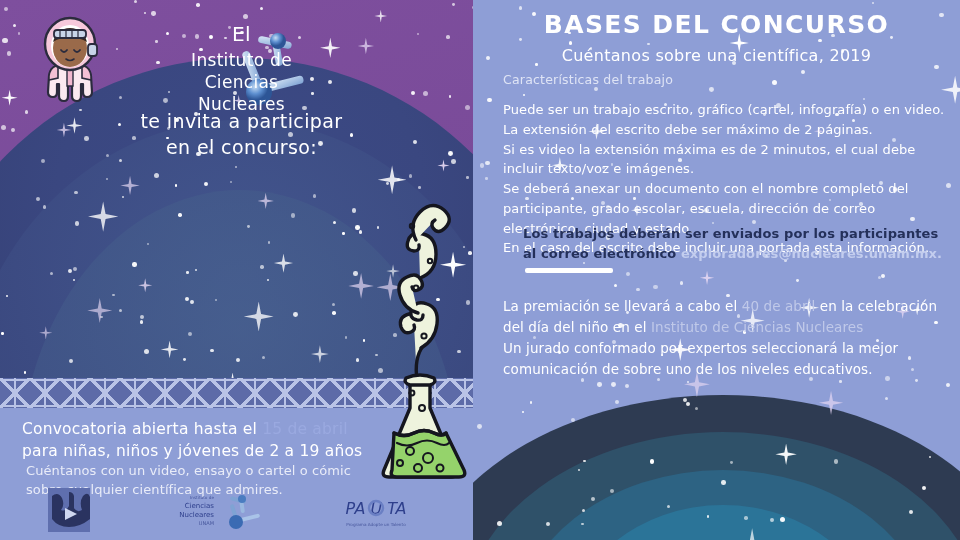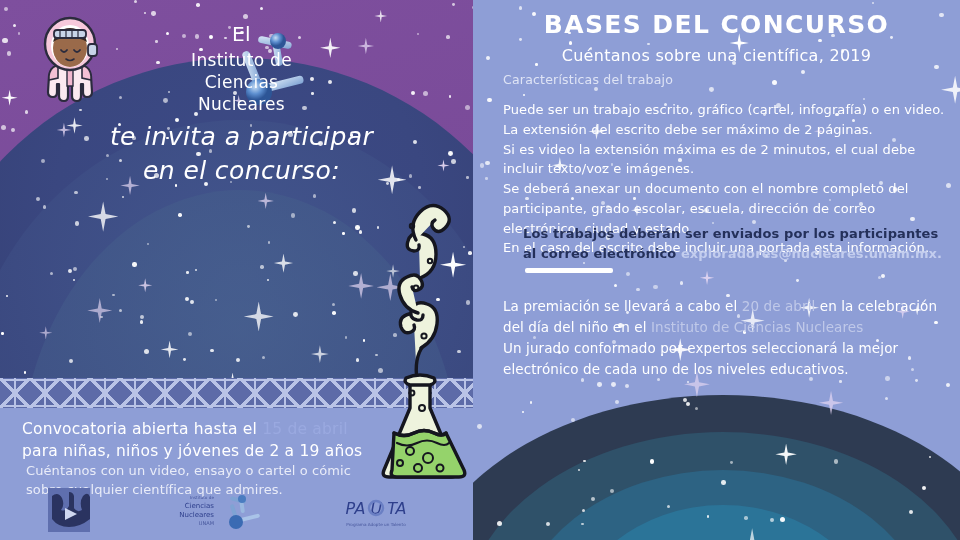--- a/index.html
+++ b/index.html
@@ -45,21 +45,21 @@
   
   .dot{position:absolute;background:#ffffff;border-radius:50%;}
   .sparkle{position:absolute;background:#ffffff;
     clip-path:polygon(50% 0%,58% 42%,100% 50%,58% 58%,50% 100%,42% 58%,0% 50%,42% 42%);}
   .sparkle.lav{background:#e3d6f2;}
 
   
   .l-el{position:absolute;left:0;width:483px;text-align:center;color:#ffffff;}
   .t-el{top:22px;font-size:20px;letter-spacing:.5px;}
   .t-icn{top:50px;font-size:17px;line-height:1.28;letter-spacing:.3px;}
-  .t-inv{top:120px;font-size:25px;line-height:1.35;letter-spacing:.4px;font-style:italic;}
+  .t-inv{top:109px;font-size:19px;line-height:1.35;letter-spacing:.4px;}
   .title-main{position:absolute;left:26px;top:190px;width:340px;color:#4fd8e4;
     font-size:37px;line-height:1.18;letter-spacing:.3px;text-align:left;font-weight:400;}
   .conv{position:absolute;left:22px;top:418px;width:350px;color:#ffffff;
     font-size:15.5px;line-height:1.42;letter-spacing:.2px;}
   .conv .hl{color:#9aa9e0;}
   .sub2{position:absolute;left:26px;top:462px;width:340px;color:#e9ecf8;
     font-size:13px;line-height:1.45;letter-spacing:.1px;}
 
   
   .r-title{position:absolute;left:0;top:10px;width:487px;text-align:center;color:#ffffff;
@@ -577,18 +577,18 @@
       <div>En el caso del escrito debe incluir una portada esta información.</div>
     </div>
 
     <div class="r-mail">
       <span>Los trabajos deberán ser enviados por los participantes al correo electrónico </span><span class="mailaddr">exploradores@nucleares.unam.mx.</span>
     </div>
     <div class="divider"></div>
 
     <div class="r-prem">
       <div>
-        <span>La premiación se llevará a cabo el </span><span class="dim">20 de abril</span><span> en la celebración del día del niño en el </span><span class="dim">Instituto de Ciencias Nucleares</span>
+        <span>La premiación se llevará a cabo el </span><span class="dim">40 de abril</span><span> en la celebración del día del niño en el </span><span class="dim">Instituto de Ciencias Nucleares</span>
       </div>
-      <div>Un jurado conformado por expertos seleccionará la mejor electrónico de cada uno de los niveles educativos.</div>
+      <div>Un jurado conformado por expertos seleccionará la mejor comunicación de sobre uno de los niveles educativos.</div>
     </div>
   </div>
 </div>
 
 </body></html>

